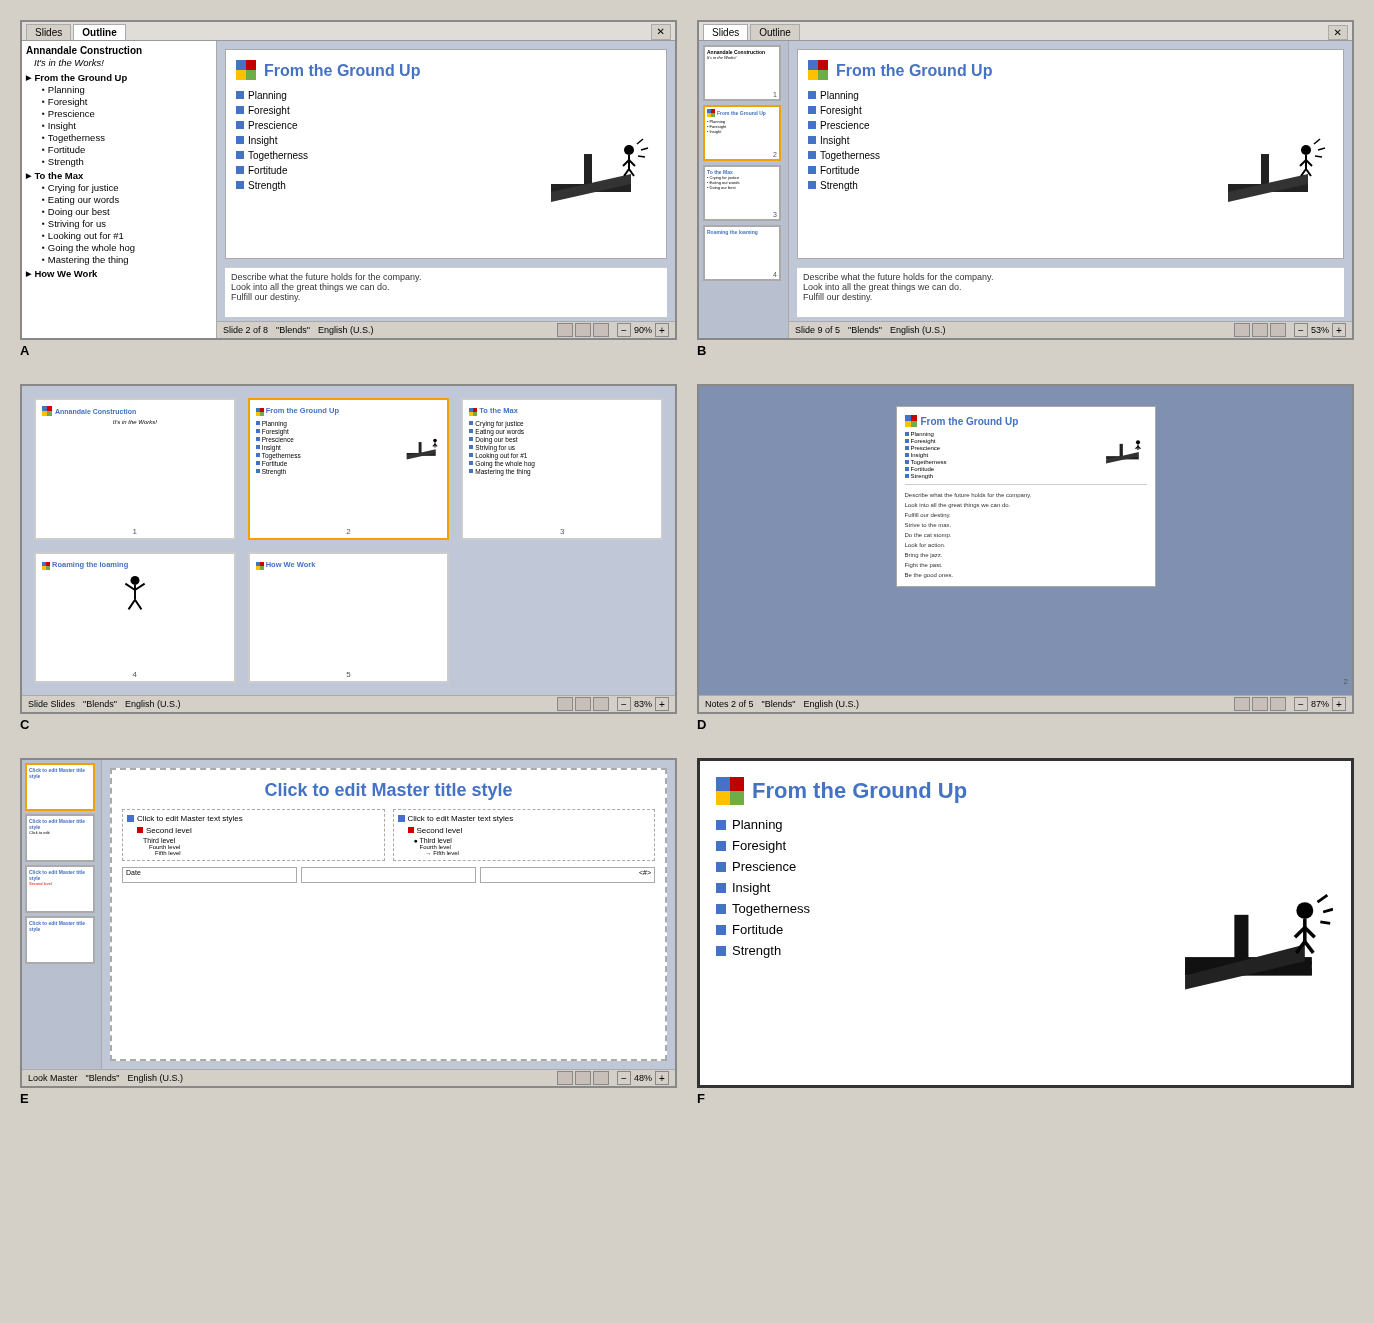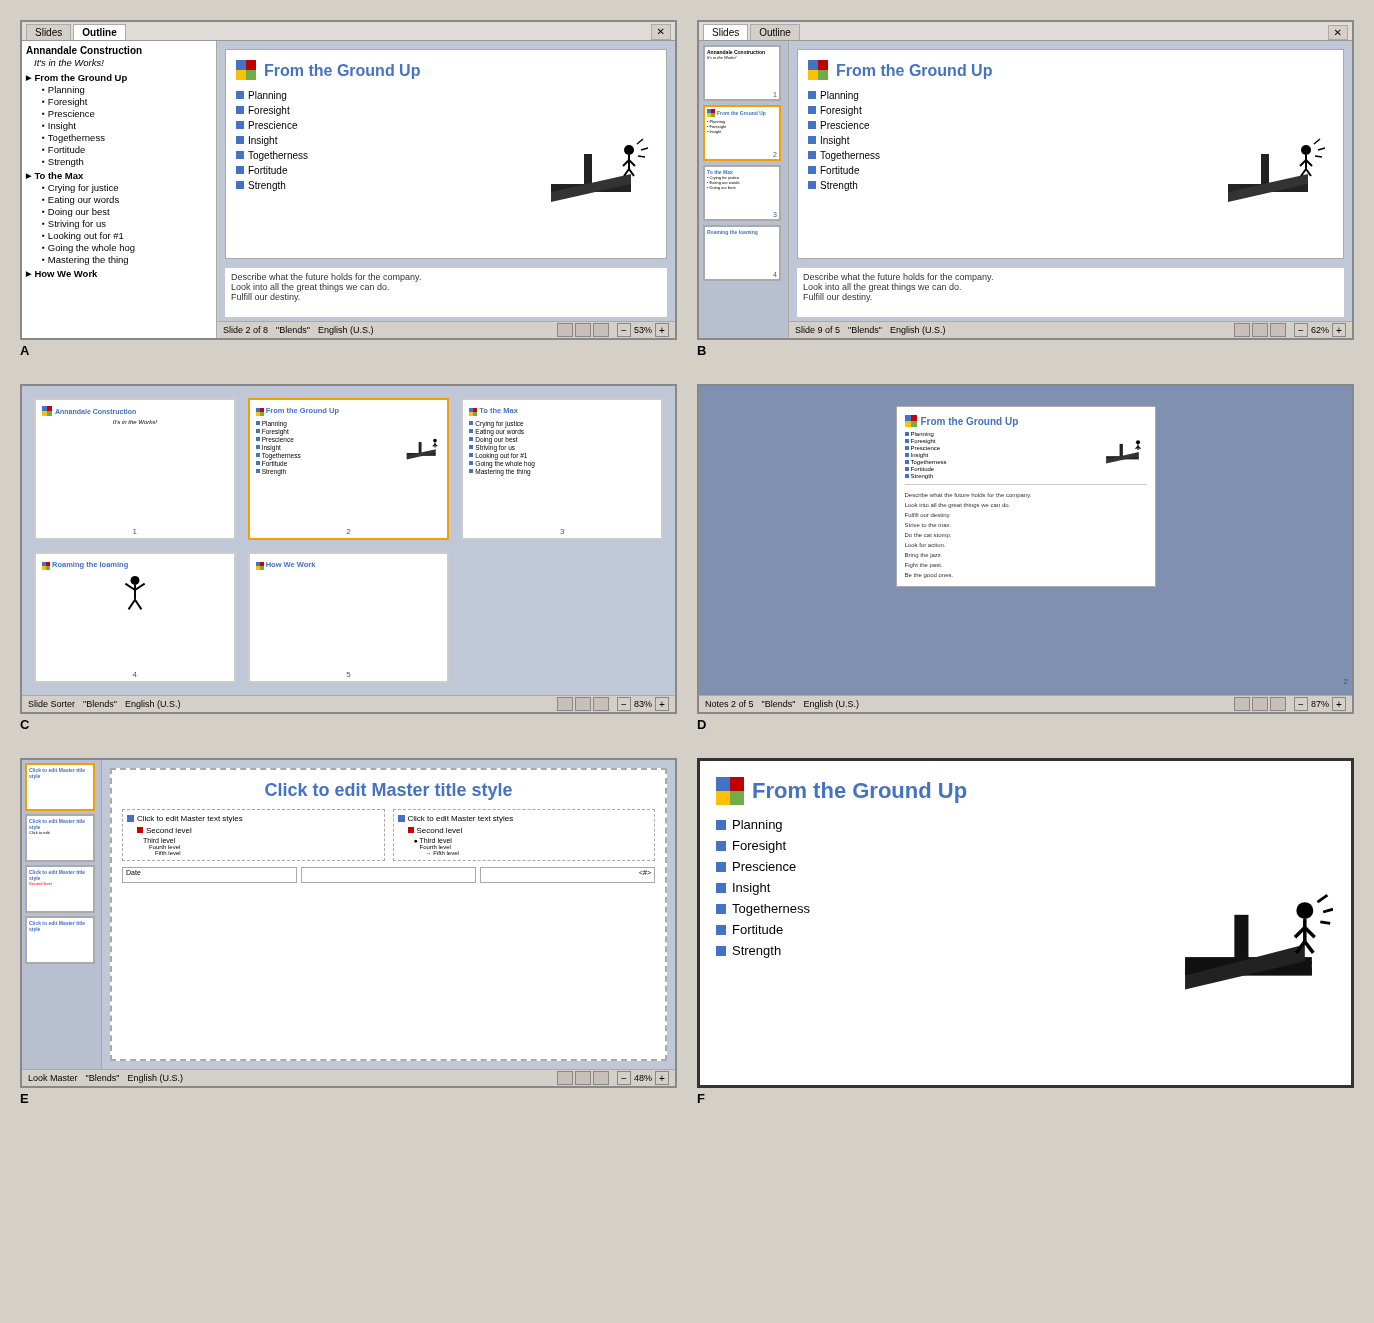--- a/index.html
+++ b/index.html
@@ -653,21 +653,21 @@
               <span>"Blends"</span>
               <span>English (U.S.)</span>
               <div class="spacer"></div>
               <div class="status-icons">
                 <div class="status-icon"></div>
                 <div class="status-icon"></div>
                 <div class="status-icon"></div>
               </div>
               <div class="zoom-ctrl">
                 <div class="zoom-btn">−</div>
-                <span>53%</span>
+                <span>90%</span>
                 <div class="zoom-btn">+</div>
               </div>
             </div>
           </div>
         </div>
       </div>
     </div>
     <div class="panel-label">A</div>
   </div>
 
@@ -785,21 +785,21 @@
               <span>"Blends"</span>
               <span>English (U.S.)</span>
               <div class="spacer"></div>
               <div class="status-icons">
                 <div class="status-icon"></div>
                 <div class="status-icon"></div>
                 <div class="status-icon"></div>
               </div>
               <div class="zoom-ctrl">
                 <div class="zoom-btn">−</div>
-                <span>62%</span>
+                <span>53%</span>
                 <div class="zoom-btn">+</div>
               </div>
             </div>
           </div>
         </div>
       </div>
     </div>
     <div class="panel-label">B</div>
   </div>
 
@@ -901,21 +901,21 @@
               <div style="width:4px;height:4px;background:#c00;position:absolute;top:0;left:4px;"></div>
               <div style="width:4px;height:4px;background:#ffc000;position:absolute;top:4px;left:0;"></div>
               <div style="width:4px;height:4px;background:#70ad47;position:absolute;top:4px;left:4px;"></div>
             </div>
             <div class="sorter-slide-title">How We Work</div>
           </div>
           <div class="sorter-slide-num">5</div>
         </div>
       </div>
       <div class="status-bar">
-        <span>Slide Sorter</span>
+        <span>Slide Slides</span>
         <span>"Blends"</span>
         <span>English (U.S.)</span>
         <div class="spacer"></div>
         <div class="status-icons">
           <div class="status-icon"></div>
           <div class="status-icon"></div>
           <div class="status-icon"></div>
         </div>
         <div class="zoom-ctrl">
           <div class="zoom-btn">−</div>

